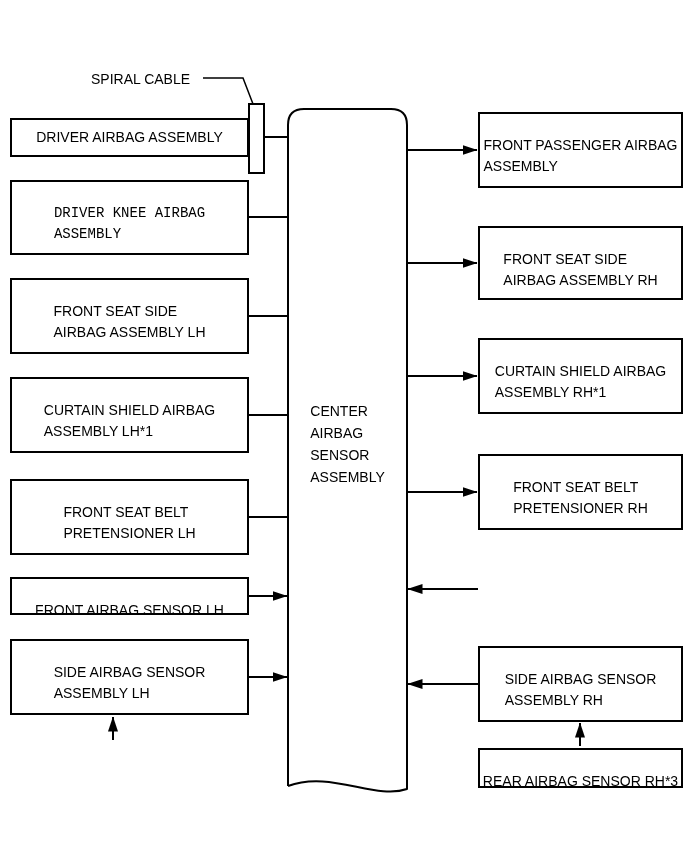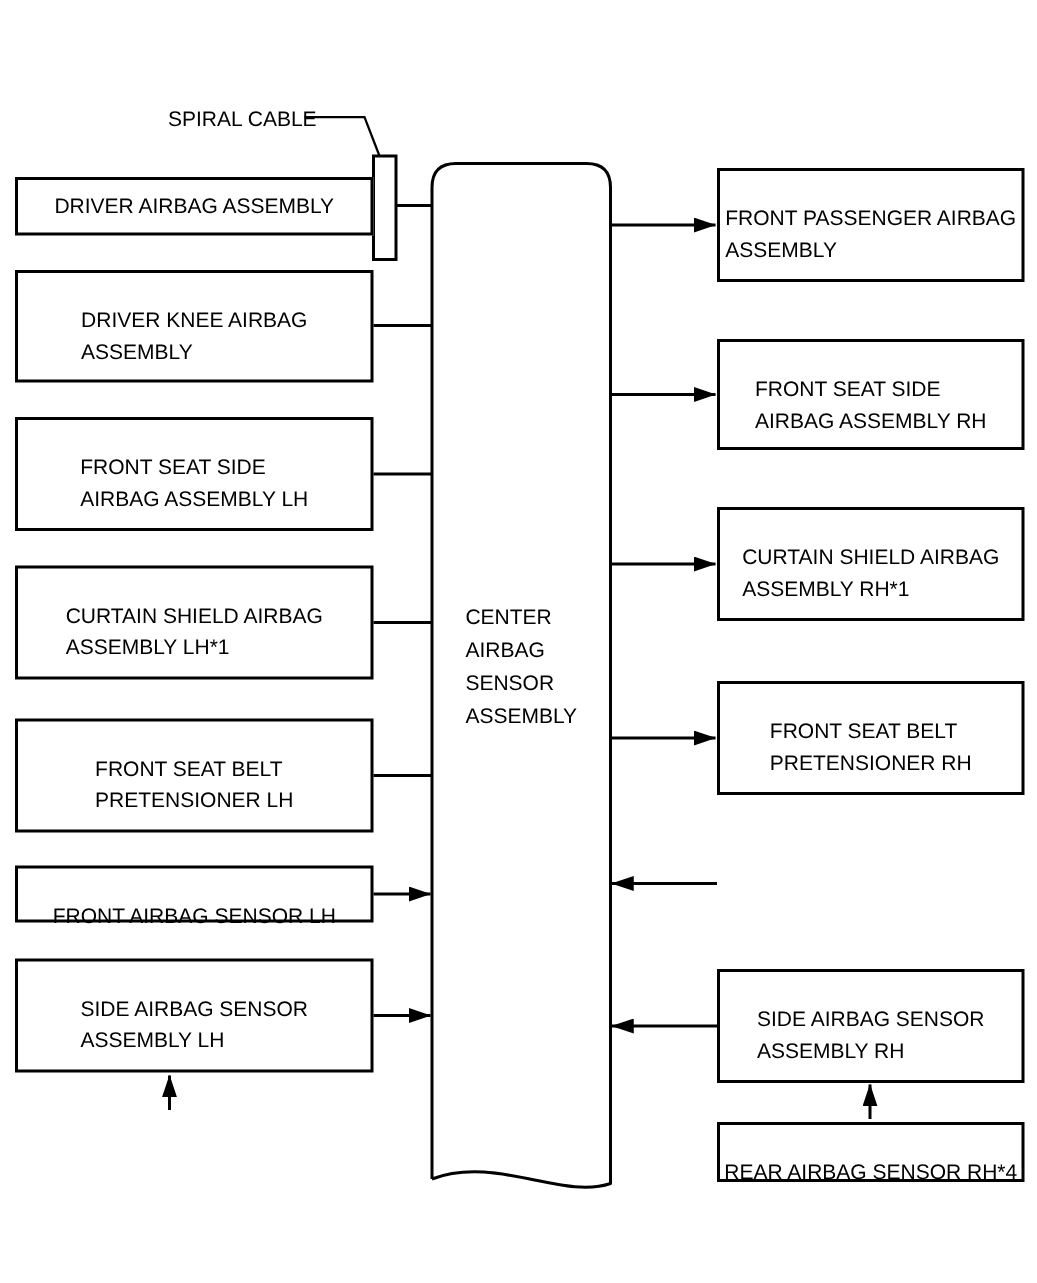--- a/index.html
+++ b/index.html
@@ -15,21 +15,21 @@
   }
   .node.vc{align-items:center;padding-top:0;}
   .left-col{left:10px;width:239px;}
   .right-col{left:478px;width:205px;}
   .lbl{white-space:pre-line;text-align:left;}
   .center-label{
     position:absolute;left:287px;top:400px;width:121px;
     display:flex;justify-content:center;font-size:14px;line-height:22px;
   }
   .spiral-label{
-    position:absolute;left:112px;top:71px;font-size:14px;white-space:nowrap;
+    position:absolute;left:91px;top:71px;font-size:14px;white-space:nowrap;
   }
 </style>
 </head>
 <body>
 
 <div class="canvas">
 
   <svg class="wires" width="691" height="855" viewBox="0 0 691 855" xmlns="http://www.w3.org/2000/svg">
     <defs>
       <marker id="ah" viewBox="0 0 15 10" markerWidth="15" markerHeight="10" refX="14.5" refY="5" orient="auto" markerUnits="userSpaceOnUse">
@@ -70,21 +70,21 @@
   <div class="center-label">
     <span class="lbl">CENTER
 AIRBAG
 SENSOR
 ASSEMBLY</span>
   </div>
 
   <div class="node left-col vc" style="top:118px;height:39px;">
     <span class="lbl">DRIVER AIRBAG ASSEMBLY</span>
   </div>
-  <div class="node left-col" style="top:180px;height:75px;">
+  <div class="node left-col" style="top:180px;height:75px;font-family:Liberation Mono, monospace;">
     <span class="lbl">DRIVER KNEE AIRBAG
 ASSEMBLY</span>
   </div>
   <div class="node left-col" style="top:278px;height:76px;">
     <span class="lbl">FRONT SEAT SIDE
 AIRBAG ASSEMBLY LH</span>
   </div>
   <div class="node left-col" style="top:377px;height:76px;">
     <span class="lbl">CURTAIN SHIELD AIRBAG
 ASSEMBLY LH*1</span>
@@ -115,16 +115,16 @@
   </div>
   <div class="node right-col" style="top:454px;height:76px;">
     <span class="lbl">FRONT SEAT BELT
 PRETENSIONER RH</span>
   </div>
   <div class="node right-col" style="top:646px;height:76px;">
     <span class="lbl">SIDE AIRBAG SENSOR
 ASSEMBLY RH</span>
   </div>
   <div class="node right-col" style="top:748px;height:40px;">
-    <span class="lbl">REAR AIRBAG SENSOR RH*4</span>
+    <span class="lbl">REAR AIRBAG SENSOR RH*3</span>
   </div>
 
 </div>
 
 </body></html>

